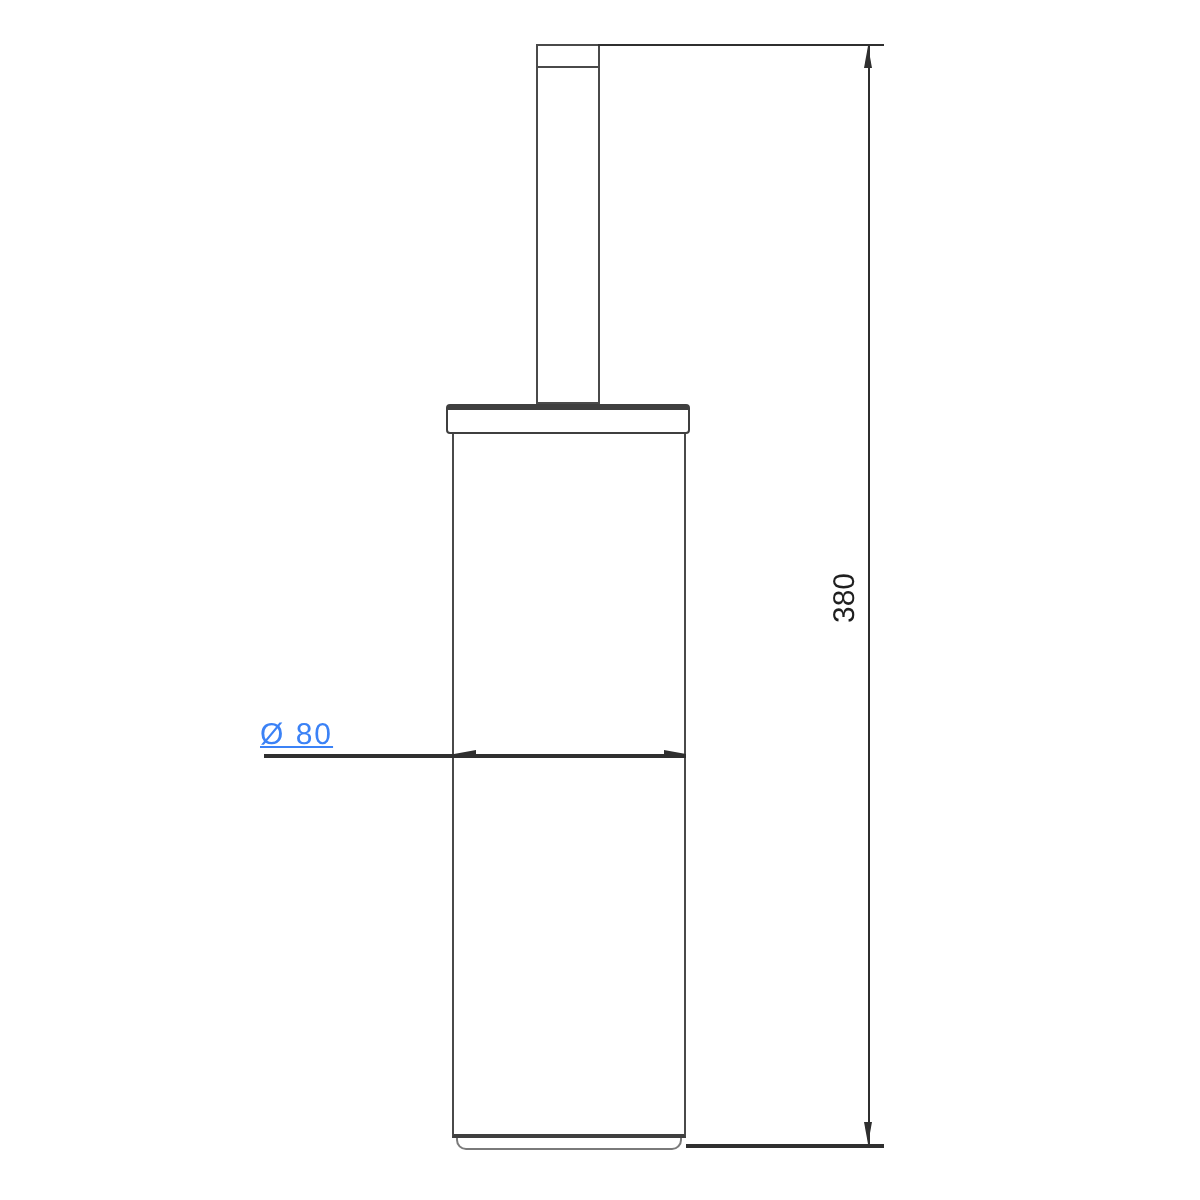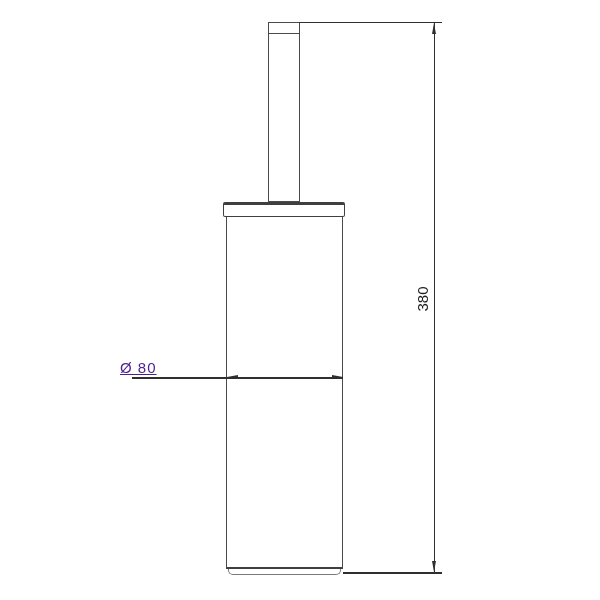--- a/index.html
+++ b/index.html
@@ -55,23 +55,23 @@
     border-bottom: 2.6px solid transparent;
     border-right: 11px solid #2f2f2f;
   }
   .arrow-right {
     left: 331.5px; top: 375.4px;
     border-top: 2.6px solid transparent;
     border-bottom: 2.6px solid transparent;
     border-left: 11px solid #2f2f2f;
   }
   .dia-label {
-    left: 120px; top: 359px;
+    left: 130px; top: 359px;
     font-size: 15px;
-    color: #4c1d95;
+    color: #3b82f6;
     letter-spacing: 1px;
     white-space: pre;
     text-decoration: underline;
   }
 
   .dim-line-v {
     left: 434px; top: 22px; width: 1.2px; height: 550px;
     background: #2f2f2f;
   }
   .arrow-up {

